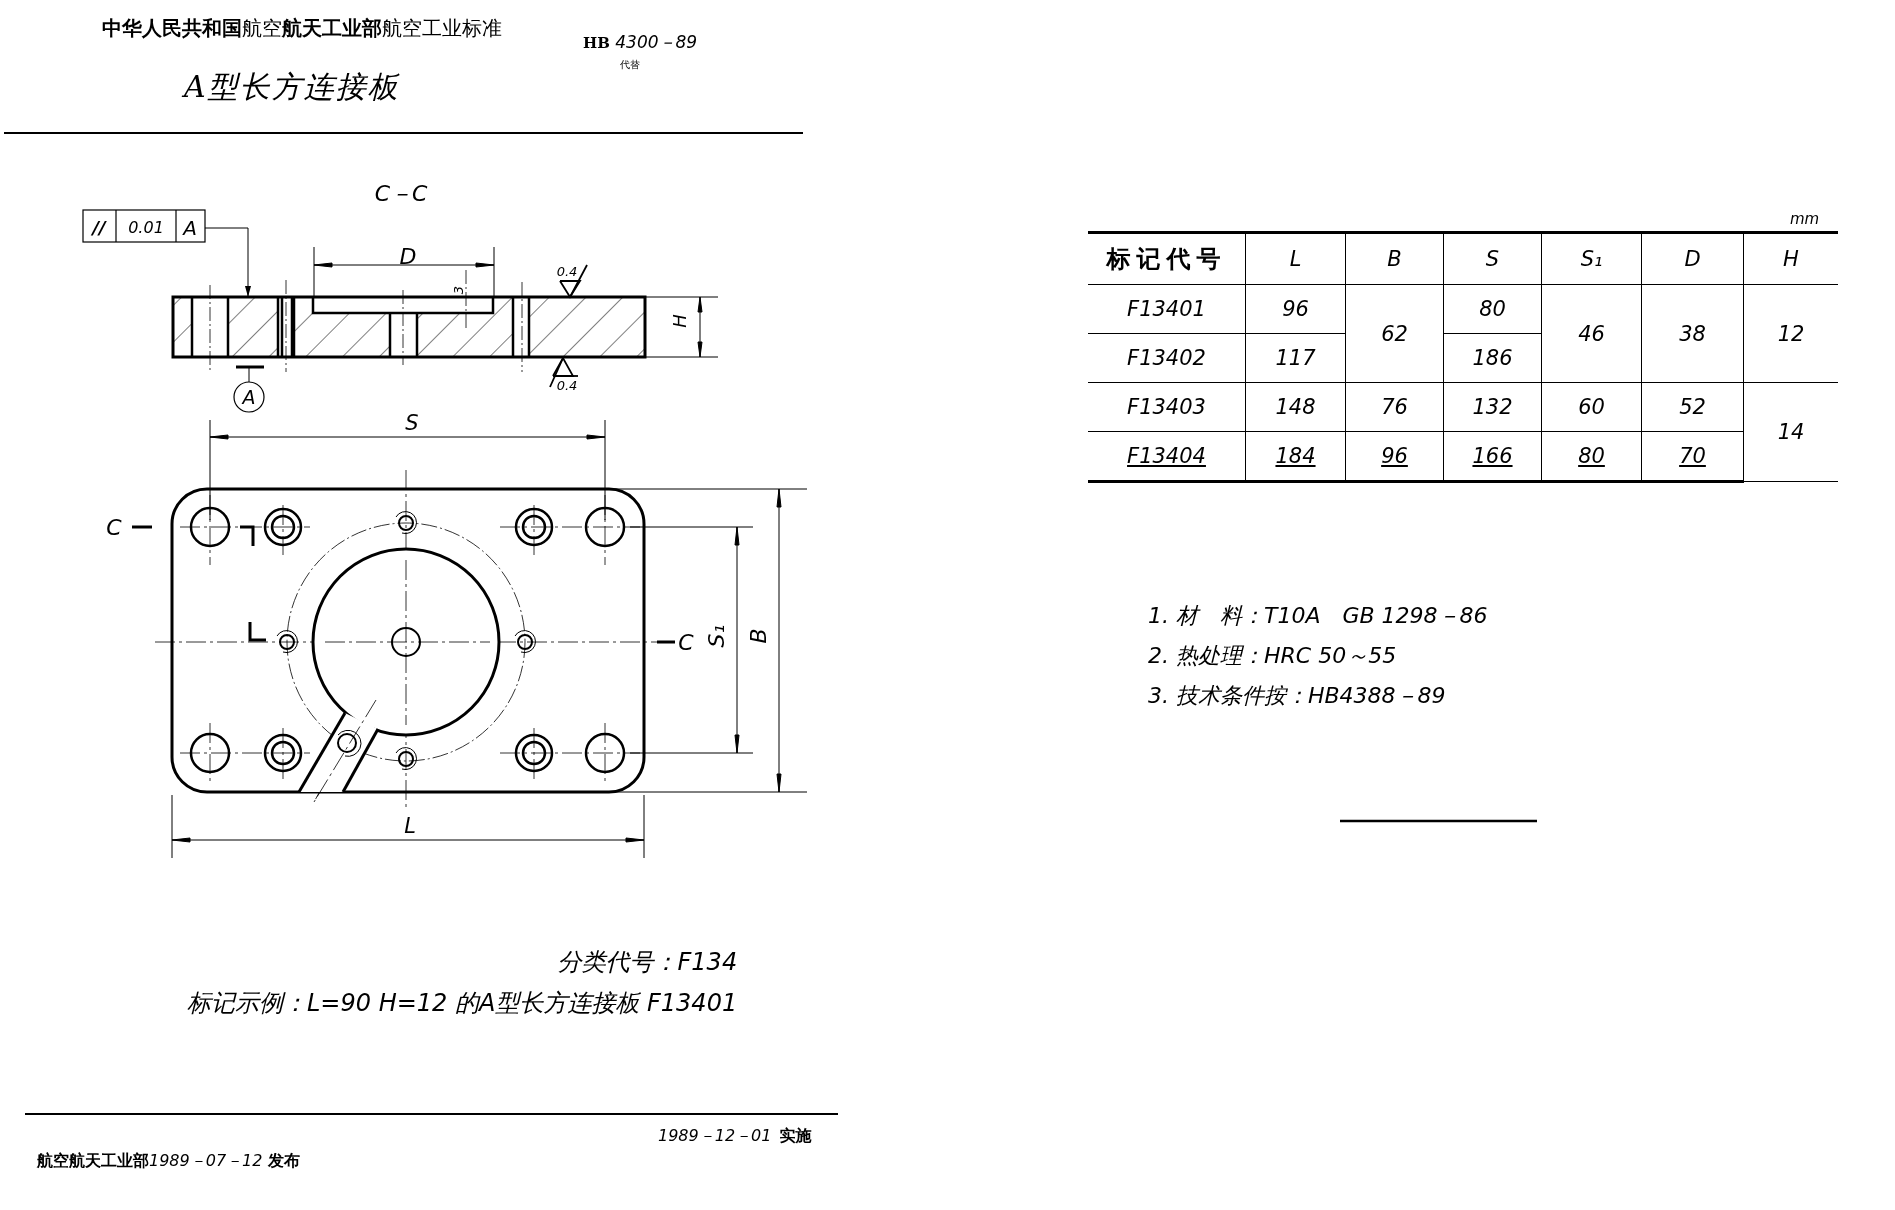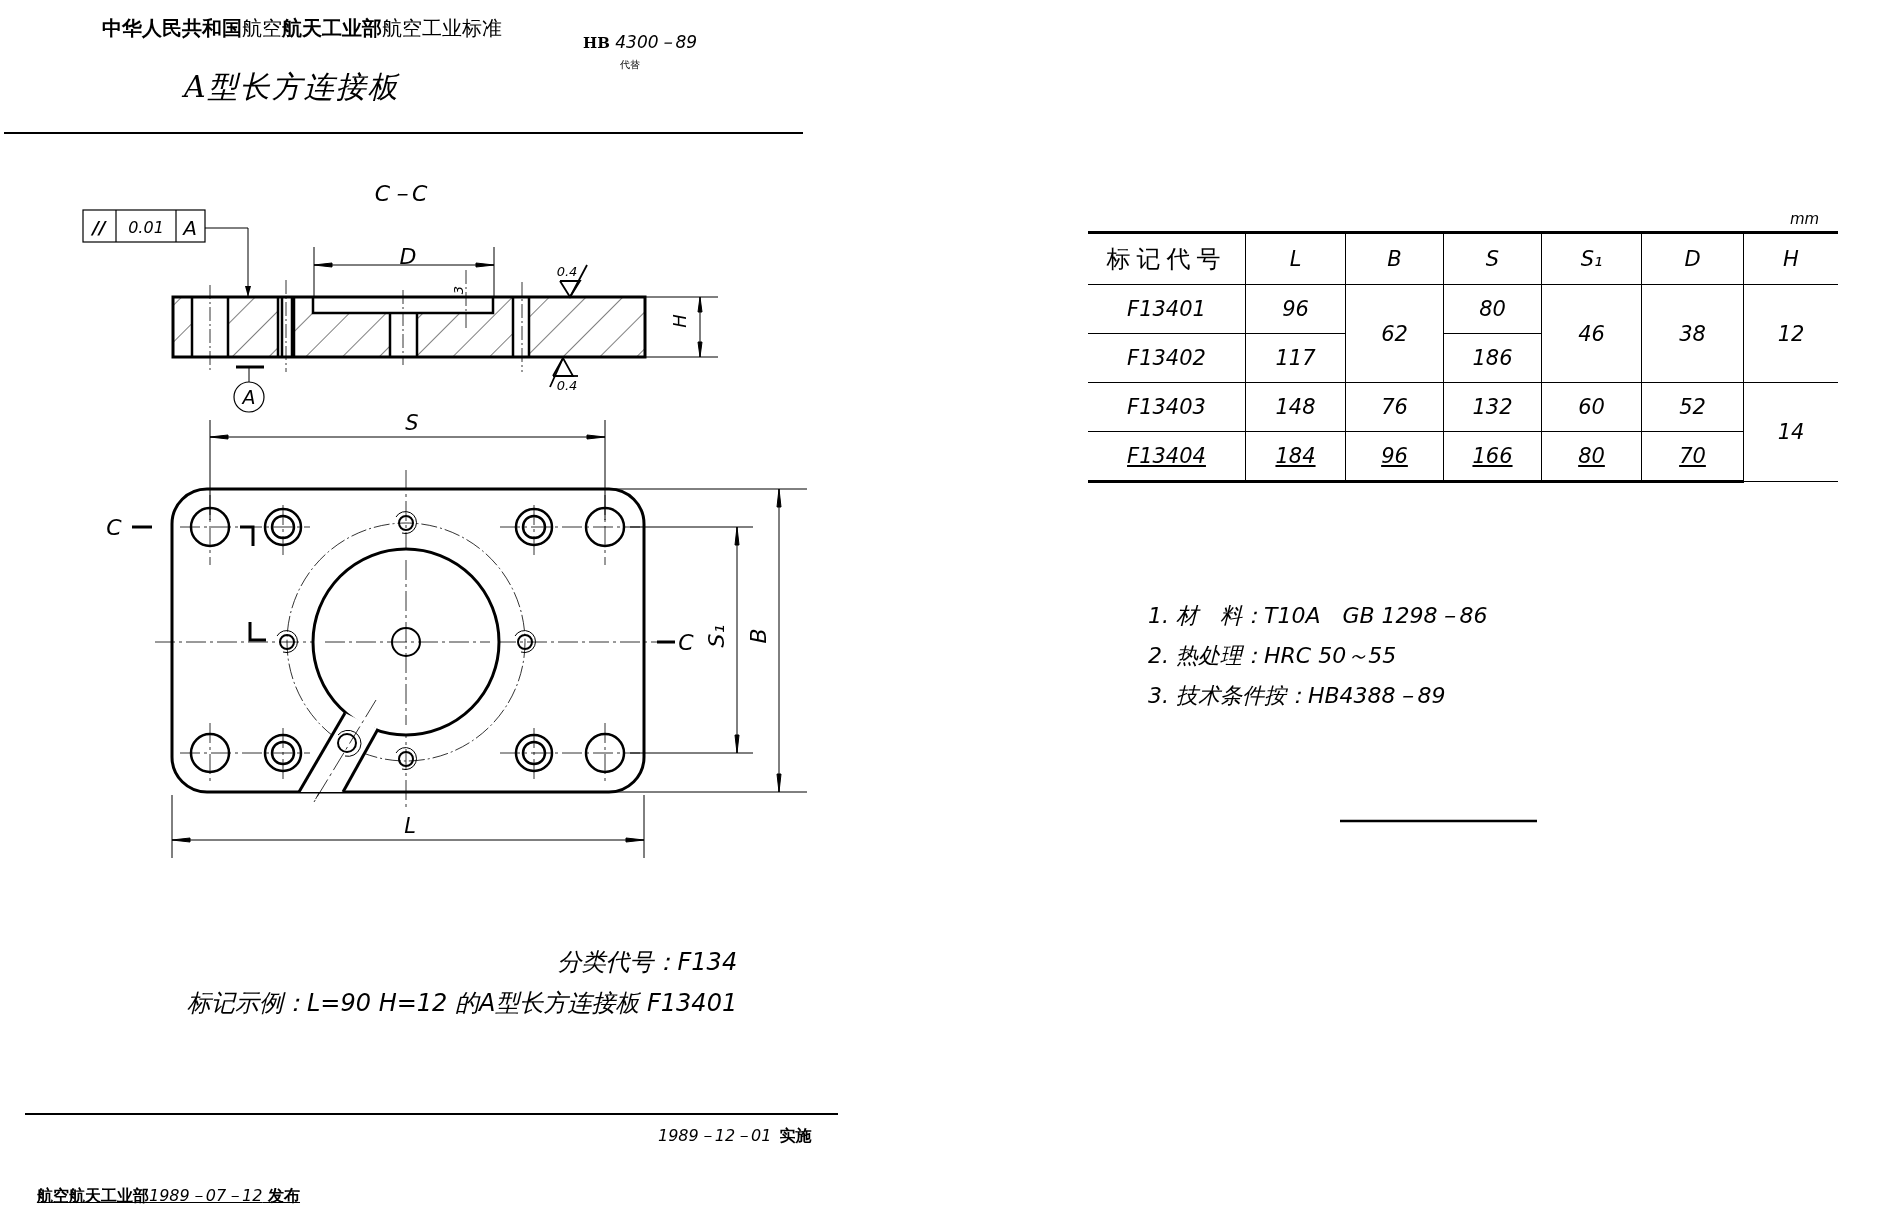--- a/index.html
+++ b/index.html
@@ -17,25 +17,25 @@
   svg text { font-family: "DejaVu Sans", sans-serif; font-style: italic; fill: #000; }
   .tbl { position: absolute; left: 1088px; top: 231px; border-collapse: collapse;
          font-family: "DejaVu Sans", sans-serif; font-style: italic; font-size: 21px; }
   .tbl td, .tbl th { border: 1.5px solid #000; text-align: center; padding: 0; font-weight: normal; }
   .tbl tr:first-child th { border-top: 3px solid #000; }
   .tbl tr:last-child td { border-bottom: 3px solid #000; text-decoration: underline; }
   .tbl th:first-child, .tbl td:first-child { border-left: none; }
   .tbl th:last-child, .tbl td.last { border-right: none; }
   .tbl .hcell { height: 50px; }
   .tbl .rcell { height: 48px; }
-  .tbl .mark-head { font-style: normal; letter-spacing: 6px; font-size: 24px; }
+  .tbl .mark-head { font-style: normal; letter-spacing: 6px; font-size: 24px; font-weight: bold; }
   .unit { left: 1790px; top: 212px; font-size: 15px; font-style: italic; }
   .notes { left: 1148px; top: 596px; font-size: 22px; font-style: italic; line-height: 40px; }
   .bottom-text { left: 187px; top: 942px; font-size: 24px; font-style: italic; line-height: 41px; text-align: right; }
-  .footer-left { left: 37px; top: 1188px; font-size: 16px; font-weight: bold; text-decoration: underline; }
+  .footer-left { left: 37px; top: 1153px; font-size: 16px; font-weight: bold; }
   .footer-left i { font-weight: normal; }
   .footer-right { left: 658px; top: 1128px; font-size: 16px; font-style: italic; }
   .footer-right b { font-style: normal; margin-left: 8px; }
 </style>
 </head>
 <body>
 
 <div class="abs hdr-title">
   <span>中华人民共和国</span><span class="light">航空</span><span>航天工业部</span><span class="light">航空</span><span class="light">工业标准</span>
 </div>

